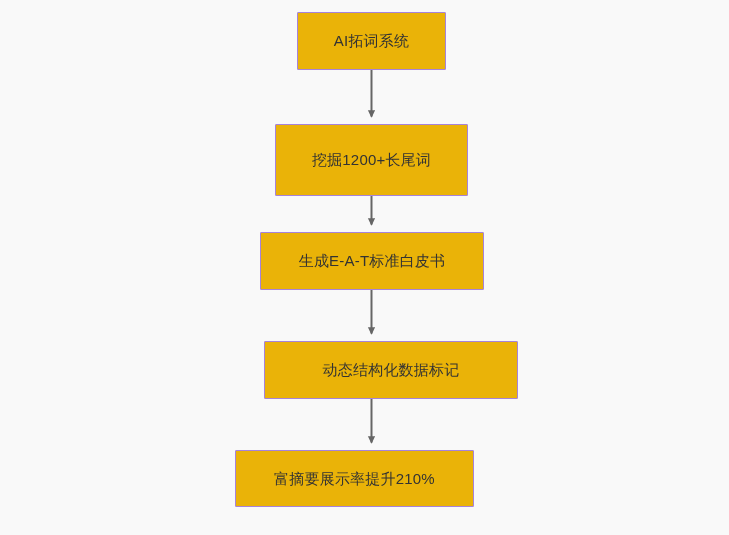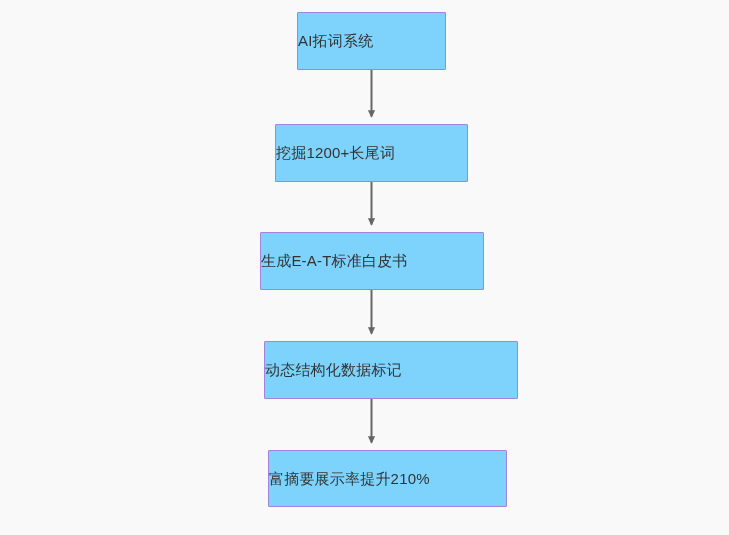--- a/index.html
+++ b/index.html
@@ -25,39 +25,40 @@
     top: 0;
     width: 729px;
     height: 535px;
     pointer-events: none;
   }
   .node {
     position: absolute;
     box-sizing: border-box;
     display: flex;
     align-items: center;
-    background: #7dd3fc;
+    justify-content: center;
+    background: #eab308;
     border: 1.4px solid #a683da;
     border-radius: 1px;
     color: #333333;
     font-size: 15px;
     line-height: 1.2;
     letter-spacing: 0.2px;
     white-space: nowrap;
   }
   .node-label {
     display: block;
     text-align: center;
   }
   
   .n1 { left: 297px; top: 12px;  width: 149px; height: 58px; }
-  .n2 { left: 275px; top: 124px; width: 193px; height: 58px; }
+  .n2 { left: 275px; top: 124px; width: 193px; height: 72px; }
   .n3 { left: 260px; top: 232px; width: 224px; height: 58px; }
   .n4 { left: 264px; top: 341px; width: 254px; height: 58px; }
-  .n5 { left: 268px; top: 450px; width: 239px; height: 57px; }
+  .n5 { left: 235px; top: 450px; width: 239px; height: 57px; }
 </style>
 </head>
 <body>
 
 <div id="flow-canvas">
 
   <svg class="edge-layer" width="729" height="535" viewBox="0 0 729 535" aria-hidden="true">
     <defs>
       <marker id="arrowhead" markerWidth="9" markerHeight="9" refX="6.2" refY="3.6" orient="auto" markerUnits="userSpaceOnUse">
         <path d="M0,0 L7.4,3.6 L0,7.2 Z" fill="#666666"></path>

